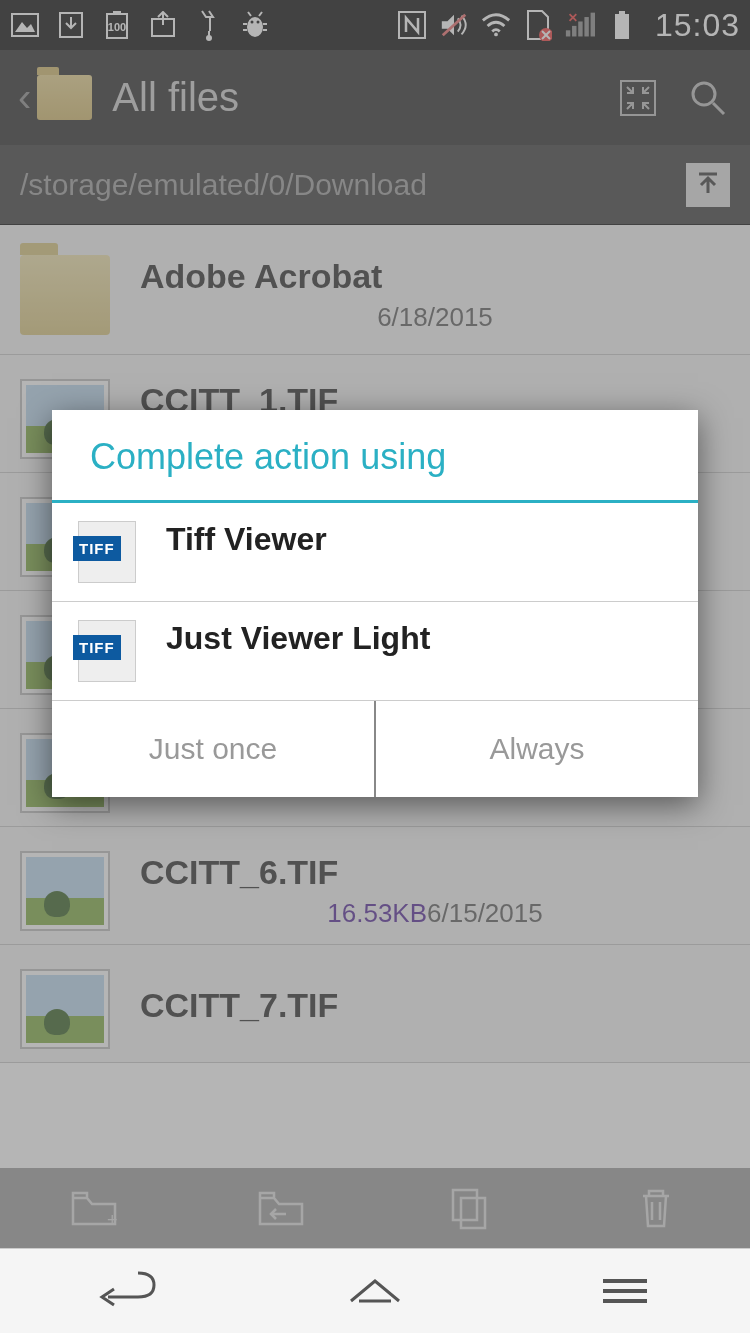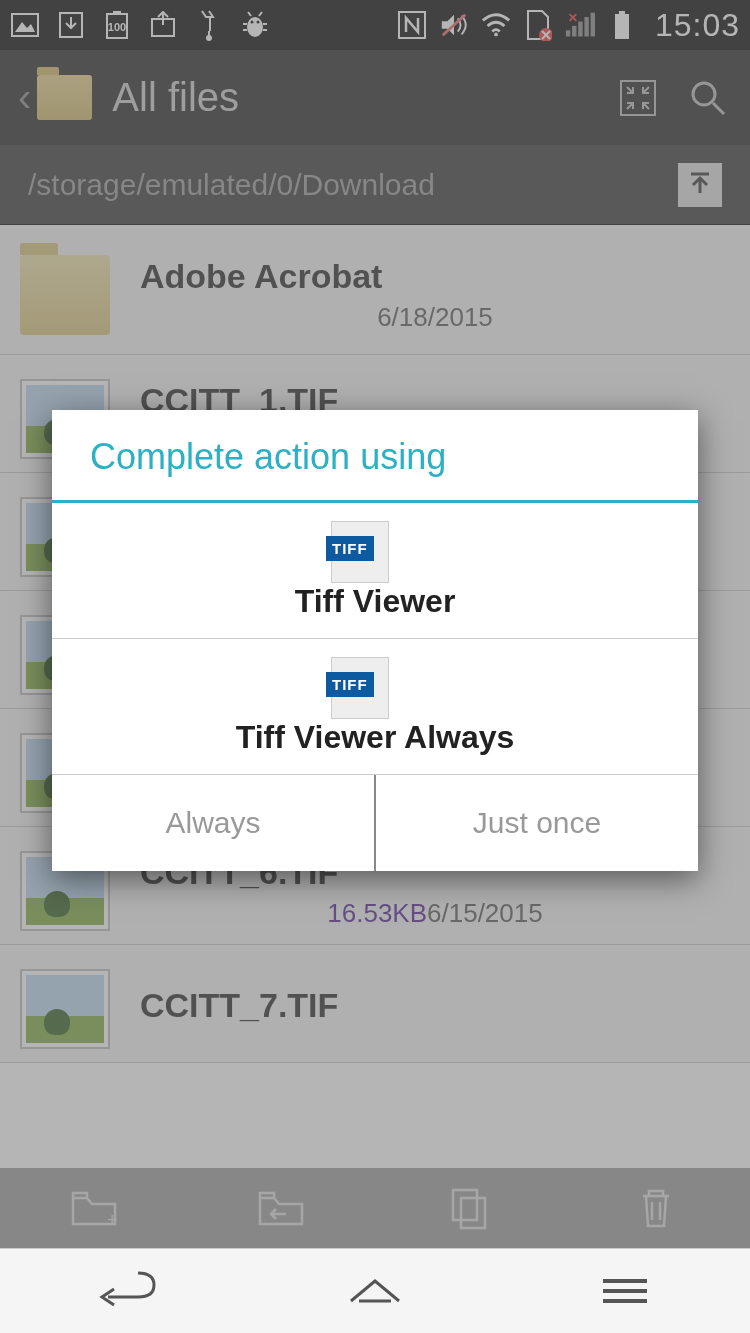--- a/index.html
+++ b/index.html
@@ -14,21 +14,21 @@
 
 
 .app-header { height:95px; background:#222; display:flex; align-items:center; padding:0 18px; }
 .back-chev { color:#888; font-size:40px; margin-right:6px; }
 .folder-ic { width:55px; height:45px; background:linear-gradient(#e8d28a,#d3b867); border-radius:3px; position:relative; margin-right:20px; }
 .folder-ic:before { content:""; position:absolute; top:-8px; left:0; width:22px; height:8px; background:#d3b867; border-radius:2px 2px 0 0; }
 .header-title { color:#ccc; font-size:40px; flex:1; }
 .hdr-icon { width:48px; height:48px; display:flex; align-items:center; justify-content:center; color:#bbb; margin-left:22px; }
 
 
-.crumb-bar { height:80px; background:#333; display:flex; align-items:center; padding:0 28px; border-bottom:1px solid #000; }
+.crumb-bar { height:80px; background:#333; display:flex; align-items:center; padding:0 20px; border-bottom:1px solid #000; }
 .crumb-text { color:#999; font-size:30px; flex:1; }
 .up-btn { width:44px; height:44px; background:#ddd; display:flex; align-items:center; justify-content:center; }
 
 
 .file-list { background:#f4f4f4; }
 .file-row { display:flex; align-items:center; padding:22px 20px 12px 20px; border-bottom:1px solid #c5c5c5; min-height:118px; }
 .file-row.folder-row { min-height:130px; }
 .thumb { width:90px; height:80px; margin-right:30px; flex-shrink:0; }
 .thumb.folder { background:linear-gradient(#f0e2a8,#d8c377); border-radius:4px; position:relative; }
 .thumb.folder:before { content:""; position:absolute; top:-12px; left:0; width:38px; height:12px; background:#d8c377; border-radius:3px 3px 0 0; }
@@ -51,21 +51,21 @@
 
 
 .scrim { position:absolute; inset:0; background:rgba(120,120,120,0.55); pointer-events:none; }
 
 .nav-bar { z-index:30; }
 
 
 .dialog { position:absolute; left:52px; right:52px; top:410px; background:#fff; z-index:20; box-shadow:0 8px 30px rgba(0,0,0,0.5); }
 .dlg-title { color:#2bb0c4; font-size:36px; font-weight:500; padding:26px 28px 22px 38px; }
 .dlg-divider { height:3px; background:#2bb0c4; }
-.dlg-option { display:flex; align-items:center; padding:18px 26px; border-bottom:1px solid #ccc;flex-direction:column; }
+.dlg-option { display:flex; align-items:flex-start; padding:18px 26px; border-bottom:1px solid #ccc; }
 .dlg-option:last-of-type { border-bottom:2px solid #888; }
 .opt-icon { width:58px; height:62px; background:#eee; border:1px solid #ccc; margin-right:30px; position:relative; }
 .opt-icon:after { content:"TIFF"; position:absolute; top:14px; left:-6px; background:#0d5aa0; color:#fff; font-size:15px; font-weight:bold; padding:4px 6px; letter-spacing:1px; }
 .opt-label { font-size:32px; font-weight:bold; color:#222; }
 .dlg-buttons { display:flex; height:96px; }
 .dlg-btn { flex:1; display:flex; align-items:center; justify-content:center; font-size:30px; color:#999; font-weight:500; }
 .dlg-btn + .dlg-btn { border-left:2px solid #888; }
 
 svg { display:block; }
 </style>
@@ -305,25 +305,25 @@
 
 <div class="dialog">
   <div class="dlg-title">Complete action using</div>
   <div class="dlg-divider"></div>
   <div class="dlg-option">
     <div class="opt-icon"></div>
     <div class="opt-label">Tiff Viewer</div>
   </div>
   <div class="dlg-option">
     <div class="opt-icon"></div>
-    <div class="opt-label">Tiff Viewer Always</div>
+    <div class="opt-label">Just Viewer Light</div>
   </div>
   <div class="dlg-buttons">
+    <div class="dlg-btn">Just once</div>
     <div class="dlg-btn">Always</div>
-    <div class="dlg-btn">Just once</div>
   </div>
 </div>
 
 <div class="nav-bar">
   <div class="nav-btn">
     <svg width="70" height="40" viewBox="0 0 70 40">
         <path d="M48 8 q16 0 16 12 t-16 12 h-30 M24 24 l-12 8 12 8" fill="none" stroke="#555" stroke-width="3" transform="translate(0,-6)"></path>
       </svg>
   </div>
   <div class="nav-btn">

